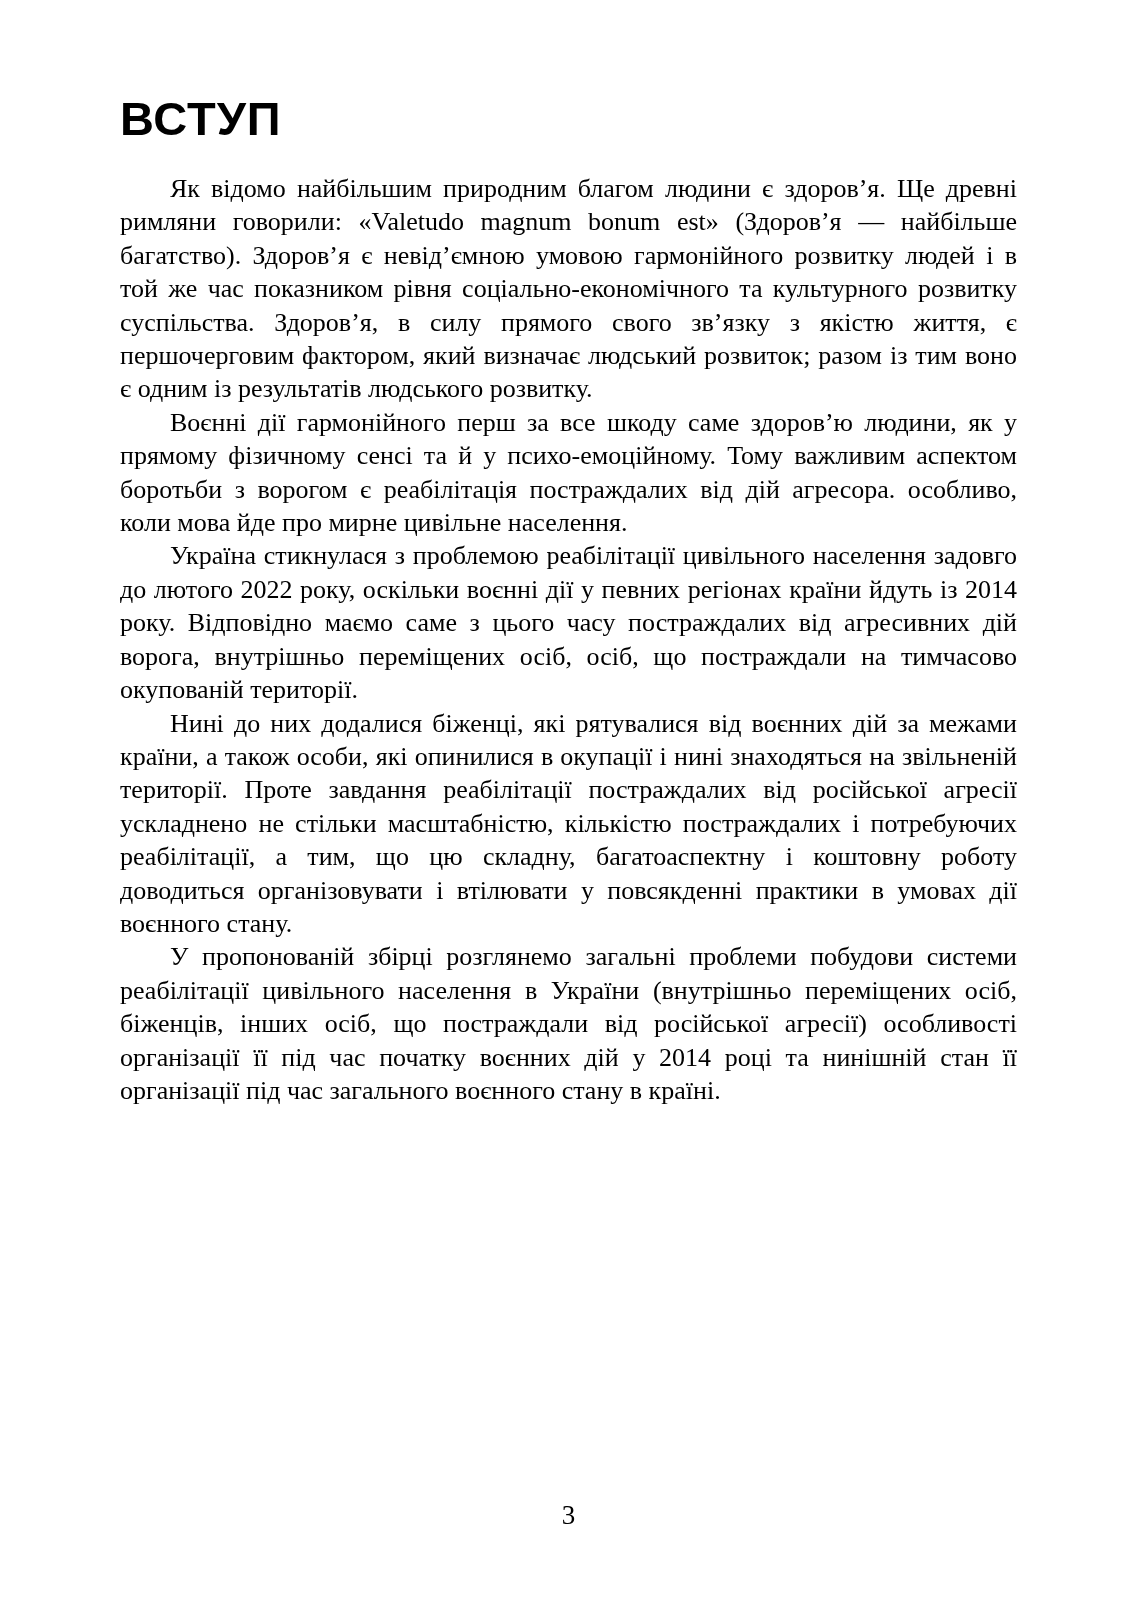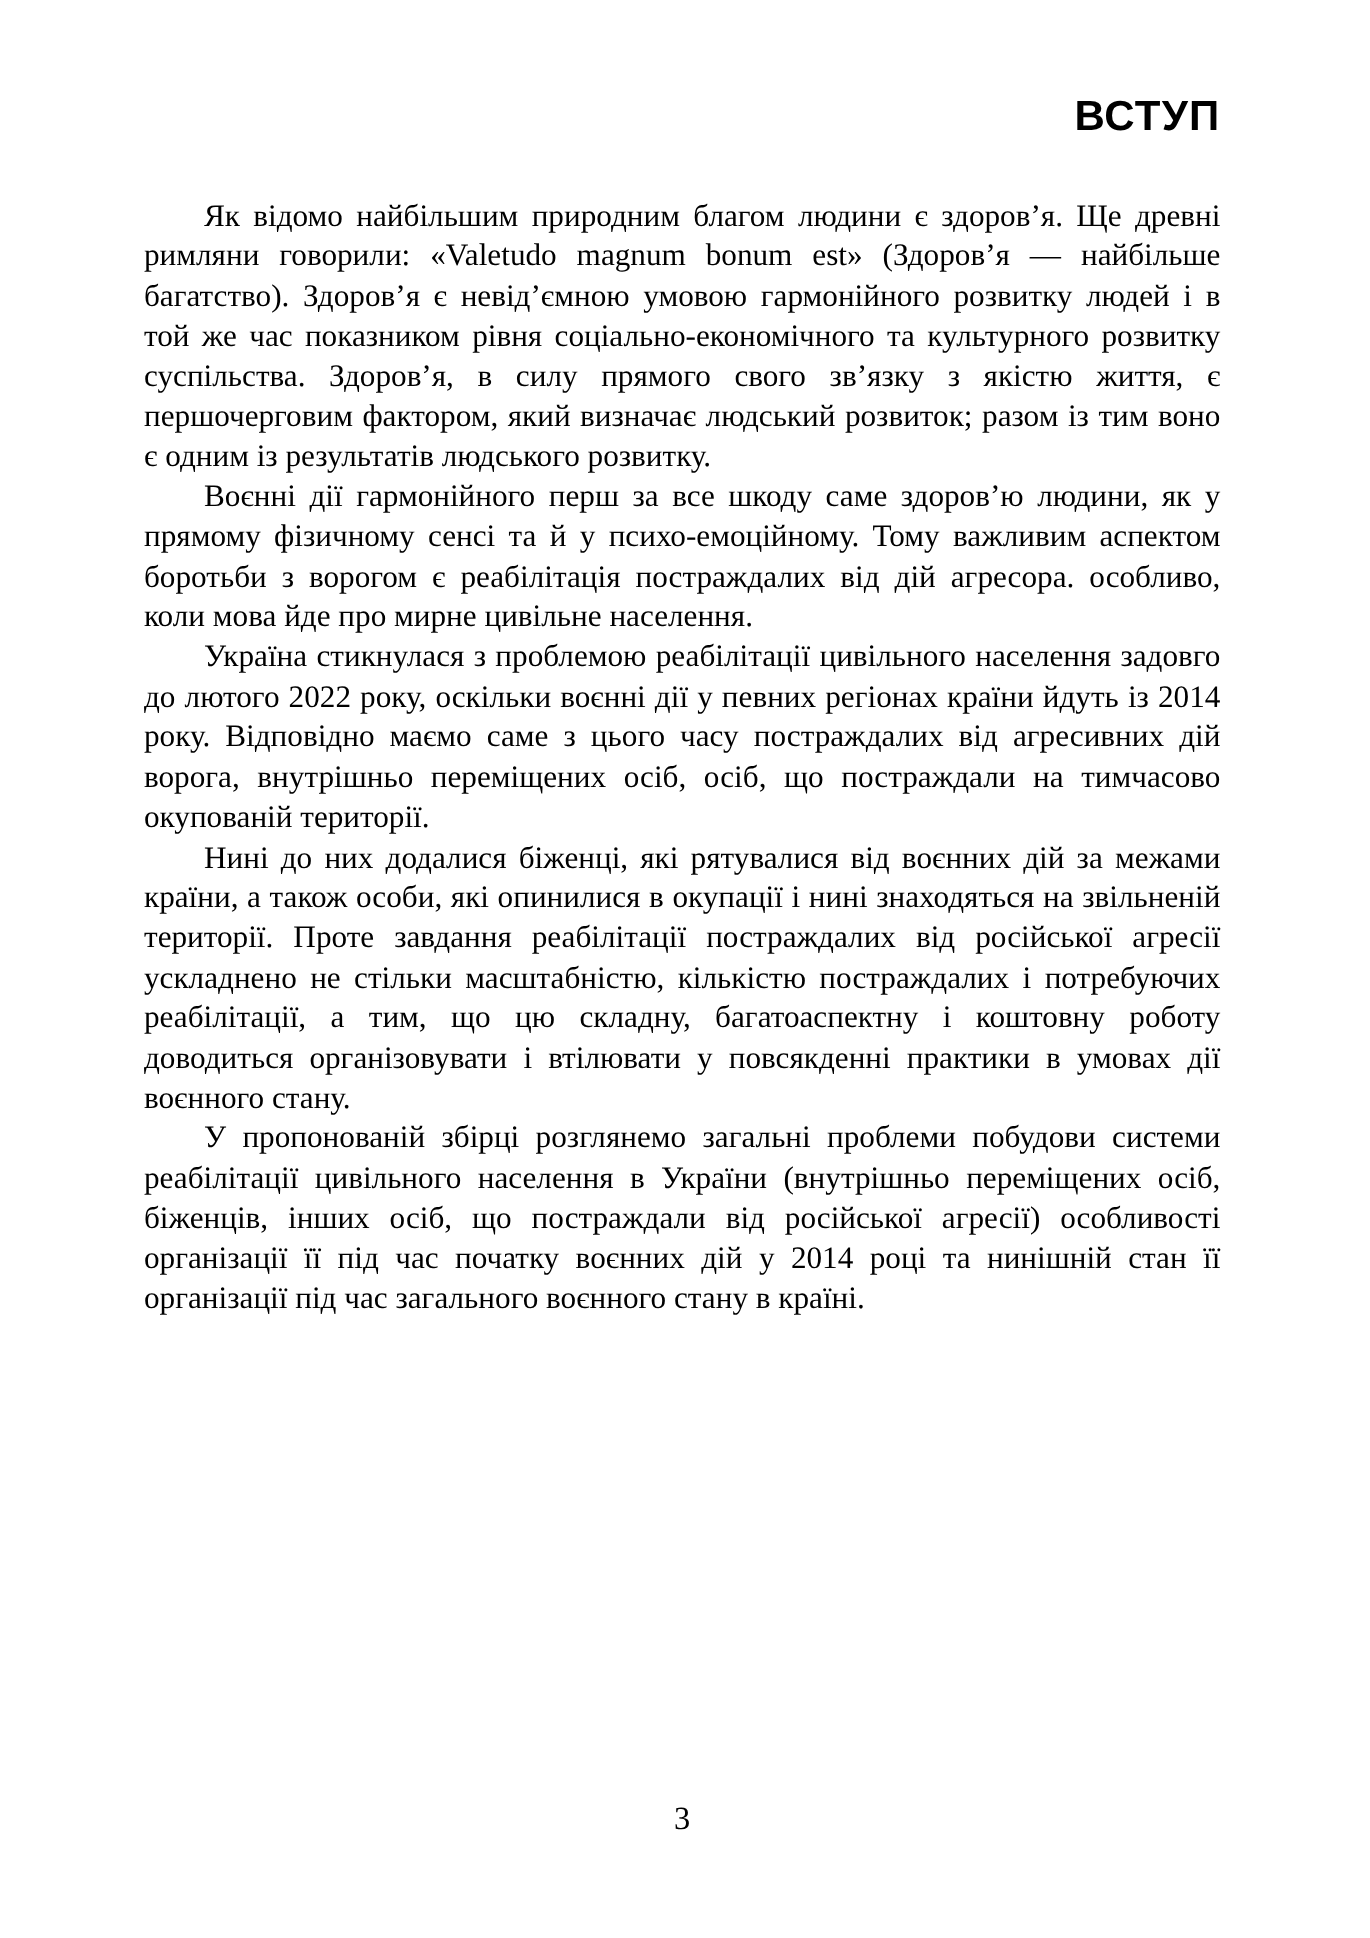--- a/index.html
+++ b/index.html
@@ -16,31 +16,31 @@
     overflow: hidden;
   }
   .content {
     position: absolute;
     left: 120px;
     top: 0;
     width: 897px;
   }
   .doc-title {
     margin: 0;
-    padding-top: 78px;
-    text-align: right;
+    padding-top: 100px;
+    text-align: left;
     font-family: "Liberation Sans", sans-serif;
     font-weight: bold;
-    font-size: 35px;
+    font-size: 47px;
     line-height: 38px;
     letter-spacing: 1px;
     color: #000000;
   }
   .body-text {
-    margin-top: 47px;
+    margin-top: 34px;
   }
   .body-text p {
     margin: 0;
     font-family: "Liberation Serif", serif;
     font-size: 26px;
     line-height: 33.4px;
     text-align: justify;
     text-indent: 50px;
     color: #000000;
   }

